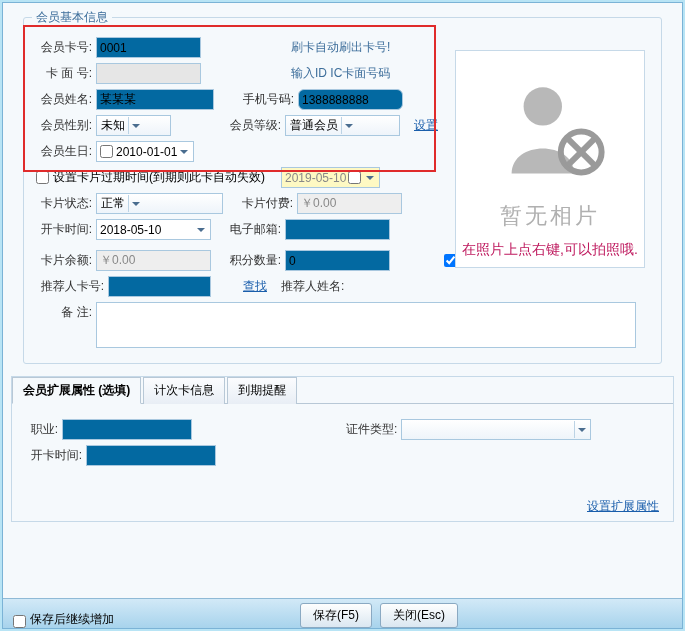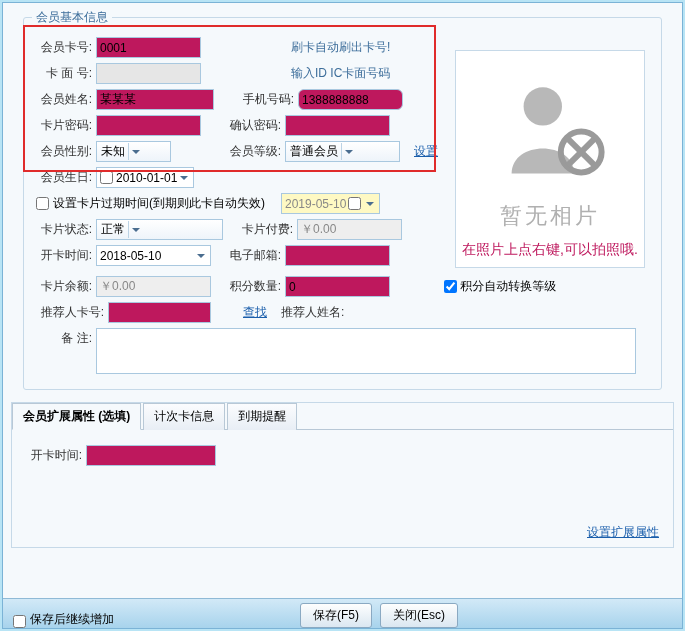--- a/index.html
+++ b/index.html
@@ -52,21 +52,21 @@
   color: #333;
   white-space: nowrap;
   text-align: right;
 }
 .w60 { width: 60px; display: inline-block; }
 input[type=text], select {
   height: 21px;
   border: 1px solid #a9c8df;
   padding: 0 3px;
   font-size: 12px;
-  background: #be185d;
+  background: #0369a1;
   vertical-align: middle;
 }
 input[readonly] { background: #eee; }
 .hint { color: #3c6d9a; margin-left: 6px; }
 .link { color: #1a5eab; text-decoration: underline; cursor: pointer; }
 .photo-box {
   position: absolute;
   right: 16px;
   top: 24px;
   width: 190px;
@@ -226,26 +226,20 @@
             <span class="hint">输入ID IC卡面号码</span>
           </div>
 
           <div class="row">
             <span class="label w60">会员姓名:</span>
             <input type="text" style="width: 118px;" value="某某某">
             <span class="label" style="width:60px;margin-left:16px">手机号码:</span>
             <input type="text" style="width: 105px; border-radius: 6px;" value="1388888888">
           </div>
 
-          <div class="row">
-            <span class="label w60">卡片密码:</span>
-            <input type="text" style="width: 105px;" value="">
-            <span class="label" style="width:60px;margin-left:16px">确认密码:</span>
-            <input type="text" style="width: 105px;" value="">
-          </div>
 
           <div class="row">
             <span class="label w60">会员性别:</span>
             <span class="combo" style="width:75px">
               <span>未知</span>
                 <span class="drop"></span>
             </span>
             <span class="label" style="width:60px;margin-left:46px">会员等级:</span>
             <span class="combo" style="width:115px">
               <span>普通会员</span>
@@ -333,20 +327,29 @@
   </div>
 
   <div class="tab-frame">
     <div class="tabs">
       <div class="tab active">会员扩展属性 (选填)</div>
       <div class="tab">计次卡信息</div>
       <div class="tab">到期提醒</div>
     </div>
     <div class="tab-body">
       <div class="row">
+        <span class="label" style="width:34px">职业:</span>
+        <input type="text" style="width: 130px;">
+        <span class="label" style="margin-left:150px">证件类型:</span>
+        <span class="combo" style="width:190px">
+          <span></span>
+            <span class="drop" style="margin-left:auto"></span>
+        </span>
+      </div>
+      <div class="row">
         <span class="label" style="width:58px">开卡时间:</span>
         <input type="text" style="width: 130px;">
       </div>
     </div>
     <span class="link set-ext-link">设置扩展属性</span>
   </div>
 
   <div class="footer">
     <input type="checkbox" style="">
     <span style="margin-left:4px">保存后继续增加</span>

